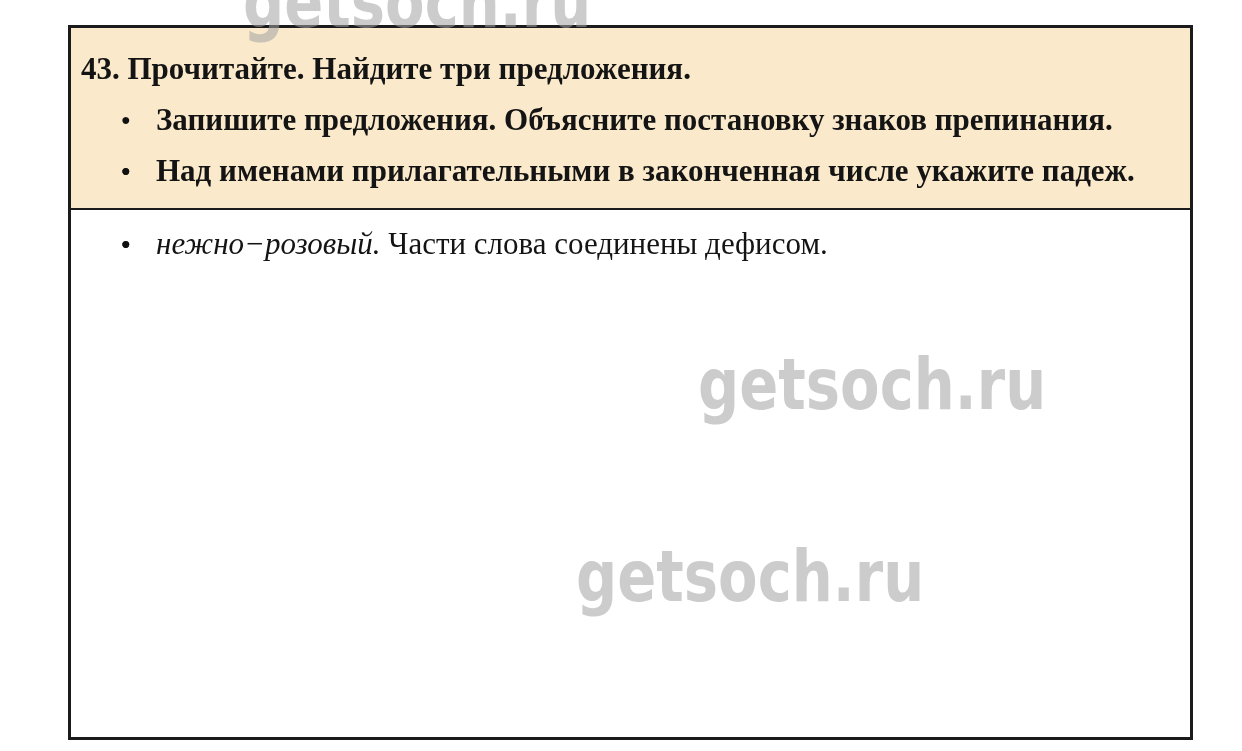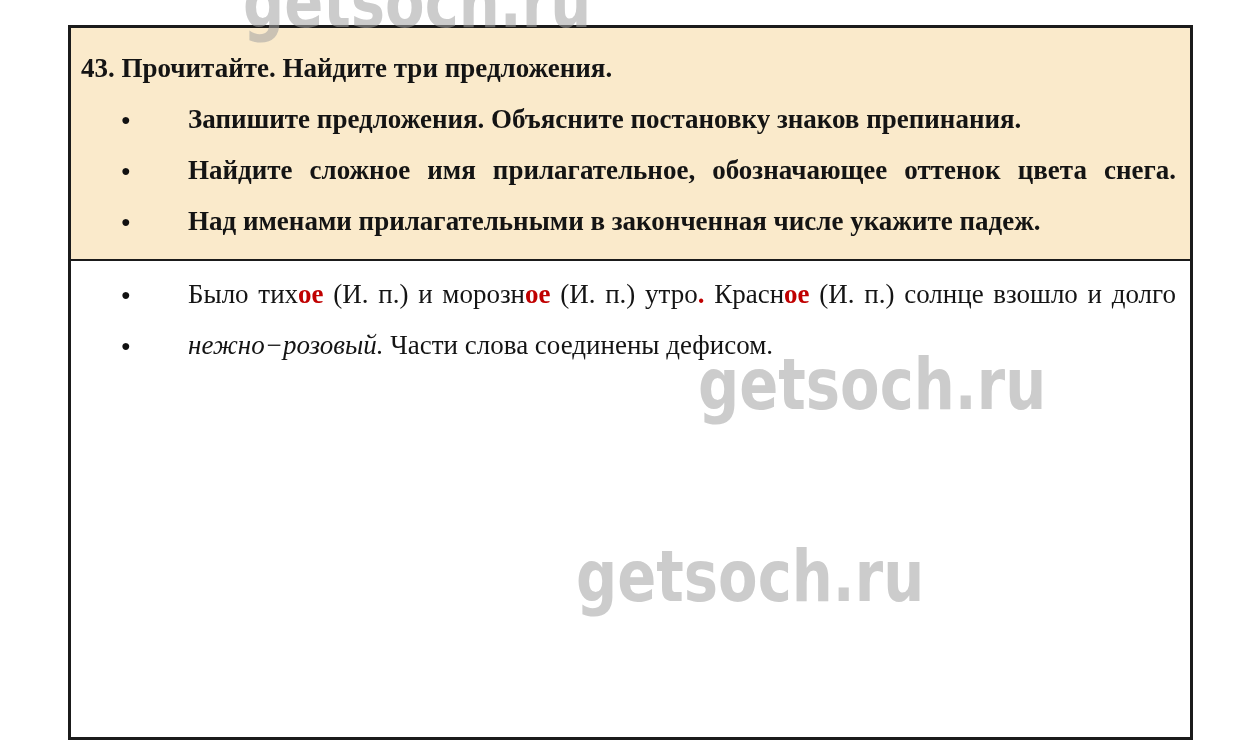--- a/index.html
+++ b/index.html
@@ -48,27 +48,27 @@
     padding:15px 14px 12px 0;
     position:relative;
     z-index:4;
   }
   .answer {
     padding:8px 14px 18px 0;
     position:relative;
     z-index:4;
   }
 
-  .line { line-height:51px; font-size:27px; position:relative; }
+  .line { line-height:51px; font-size:31px; position:relative; }
   .just { text-align:justify; text-align-last:justify; }
 
   .title-line { padding-left:10px; font-weight:bold; }
 
   .bullet-block { position:relative; }
-  .bullet-block .lines { padding-left:117px; padding-right:0; }
+  .bullet-block .lines { padding-left:85px; padding-right:0; }
   .dot {
     position:absolute;
     left:50px; top:0;
     line-height:51px;
     font-size:16px;
     color:#111111;
   }
   .task .line { font-weight:bold; }
 
   .red { color:#c00000; font-weight:bold; }
@@ -93,38 +93,36 @@
       <div id="task-bullets">
           <div class="bullet-block">
             <span class="dot">●</span>
             <div class="lines">
               <div class="line"><span>Запишите предложения. Объясните постановку знаков препинания.</span></div>
             </div>
           </div>
           <div class="bullet-block">
             <span class="dot">●</span>
             <div class="lines">
-              <div class="line just"><span>Найдите сложное имя прилагательное, обозначающее оттенок цвета снега.</span></div>
             </div>
           </div>
           <div class="bullet-block">
             <span class="dot">●</span>
             <div class="lines">
               <div class="line"><span>Над именами прилагательными в законченная числе укажите падеж.</span></div>
             </div>
           </div>
         </div>
     </div>
 
     <div class="answer">
       <div id="answer-bullets">
           <div class="bullet-block">
             <span class="dot">●</span>
             <div class="lines">
-              <div class="line just"><span>Было тих</span><span class="red">ое</span><span> (И. п.) и морозн</span><span class="red">ое</span><span> (И. п.) утро</span><span class="red">.</span><span> Красн</span><span class="red">ое</span><span> (И. п.) солнце взошло и долго</span></div>
             </div>
           </div>
           <div class="bullet-block">
             <span class="dot">●</span>
             <div class="lines">
               <div class="line"><span class="it">нежно−розовый.</span><span> Части слова соединены дефисом.</span></div>
             </div>
           </div>
         </div>
     </div>

